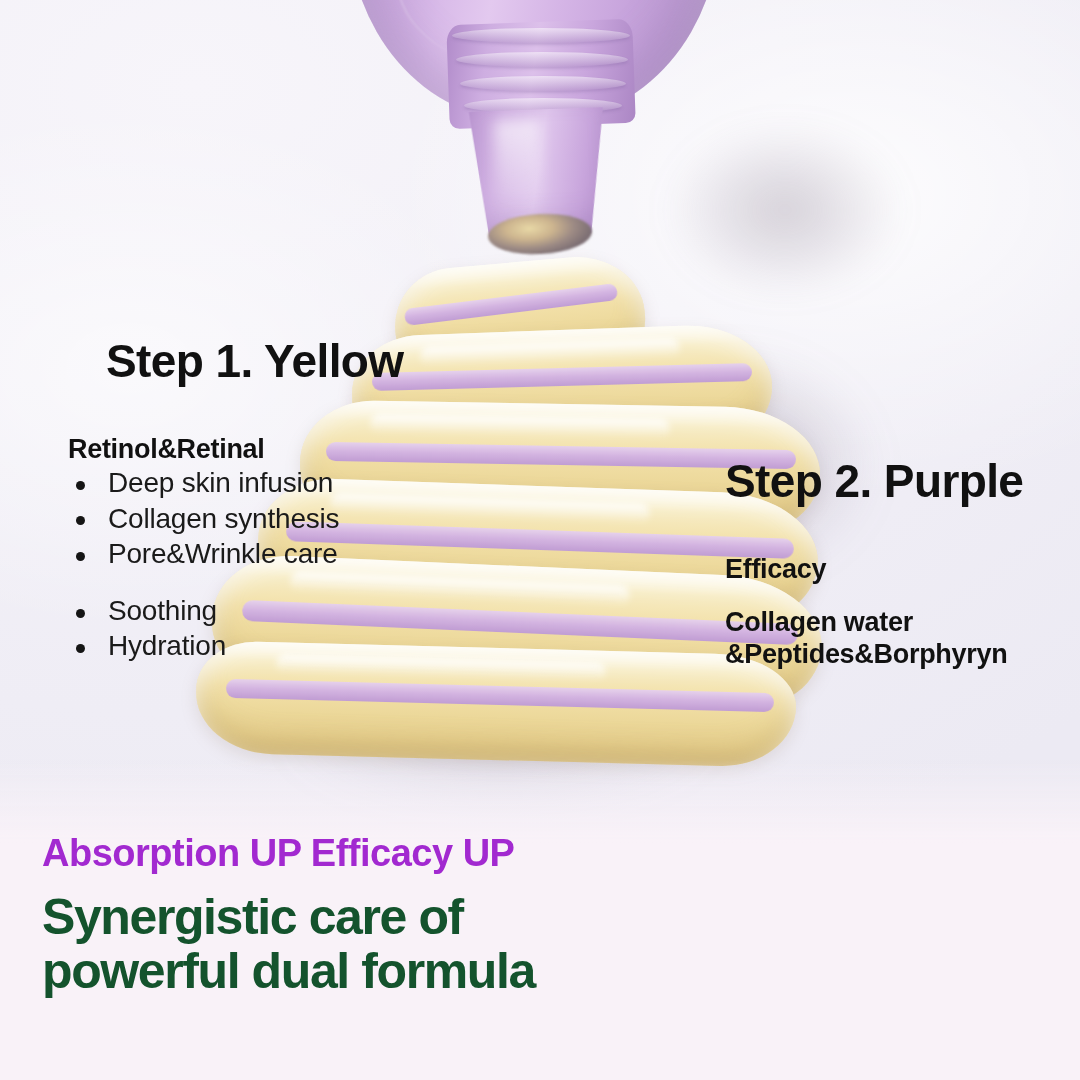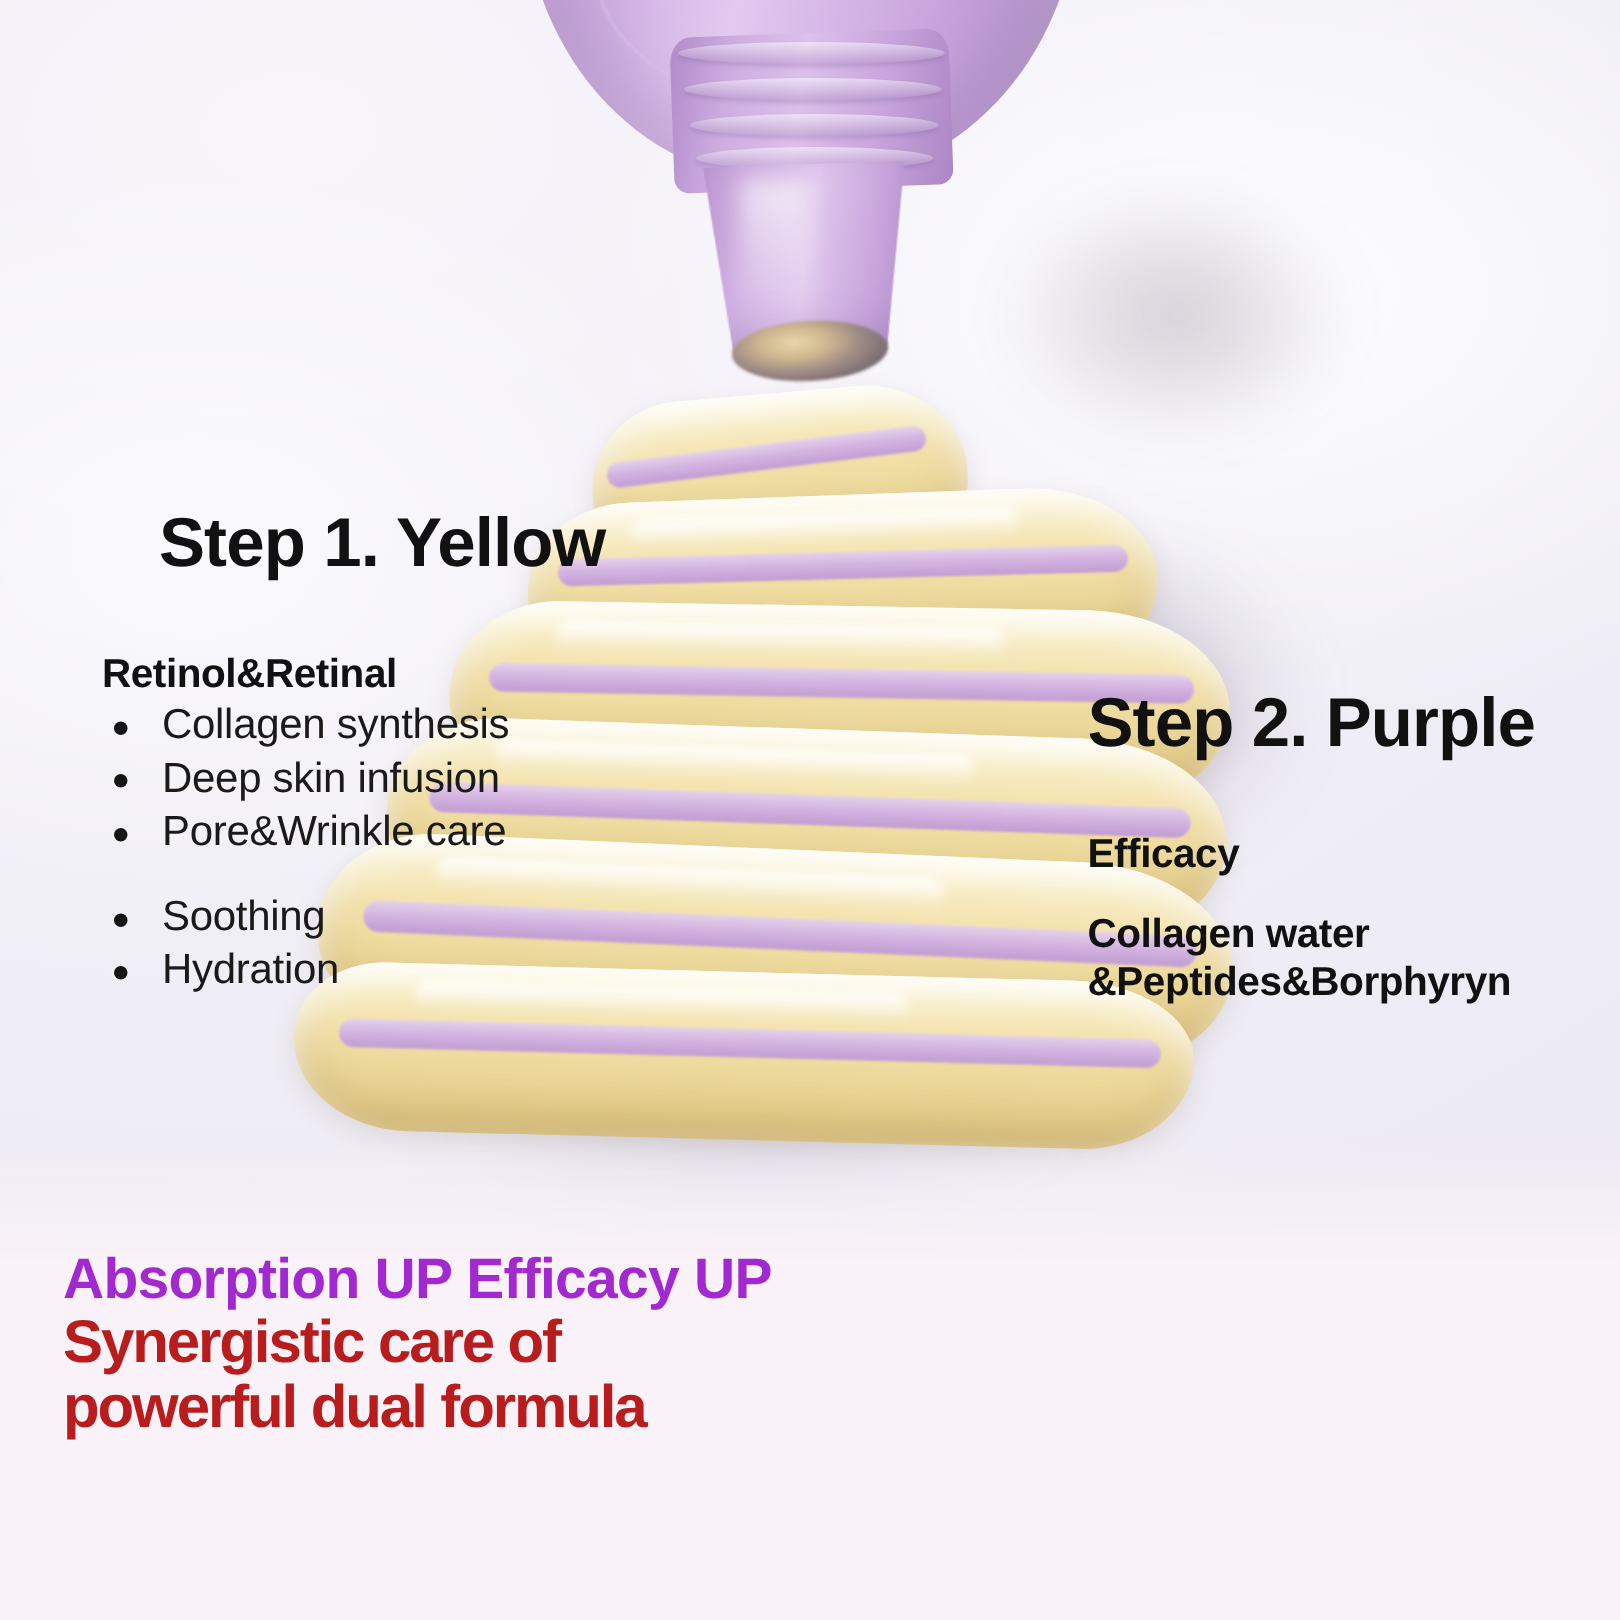--- a/index.html
+++ b/index.html
@@ -149,22 +149,22 @@
 
   .grp{margin-top:22px;}
   .grp:first-child{margin-top:0;}
   .title-gap{height:28px;}
 
   #headline{position:absolute;left:42px;top:834px;width:1000px;}
   .sub-up{
     font-size:38px;font-weight:700;color:#a229d0;letter-spacing:-0.5px;line-height:1.05;
   }
   .head-main{
-    font-size:40px;font-weight:700;color:#b91c1c;letter-spacing:-1.4px;
-    line-height:1.08;margin-top:0;
+    font-size:50px;font-weight:700;color:#14532d;letter-spacing:-1.4px;
+    line-height:1.08;margin-top:16px;
   }
 </style>
 </head>
 <body>
 
 <div id="stage">
 
   <div class="bg-base"></div>
   <div class="bg-sheen"></div>
 
@@ -228,22 +228,22 @@
 
   <div class="bg-lower"></div>
 
   <div id="col-left">
     <div class="txt step-title" style="position:relative;margin-left:38px;">Step 1. Yellow</div>
     <div class="title-gap"></div>
 
     <div class="grp">
       <div class="ing-head">Retinol&amp;Retinal</div>
       <ul class="bul">
+        <li>Deep skin infusion</li>
         <li>Collagen synthesis</li>
-        <li>Deep skin infusion</li>
         <li>Pore&amp;Wrinkle care</li>
       </ul>
     </div>
 
     <div class="grp">
       <ul class="bul">
         <li>Soothing</li>
         <li>Hydration</li>
       </ul>
     </div>

